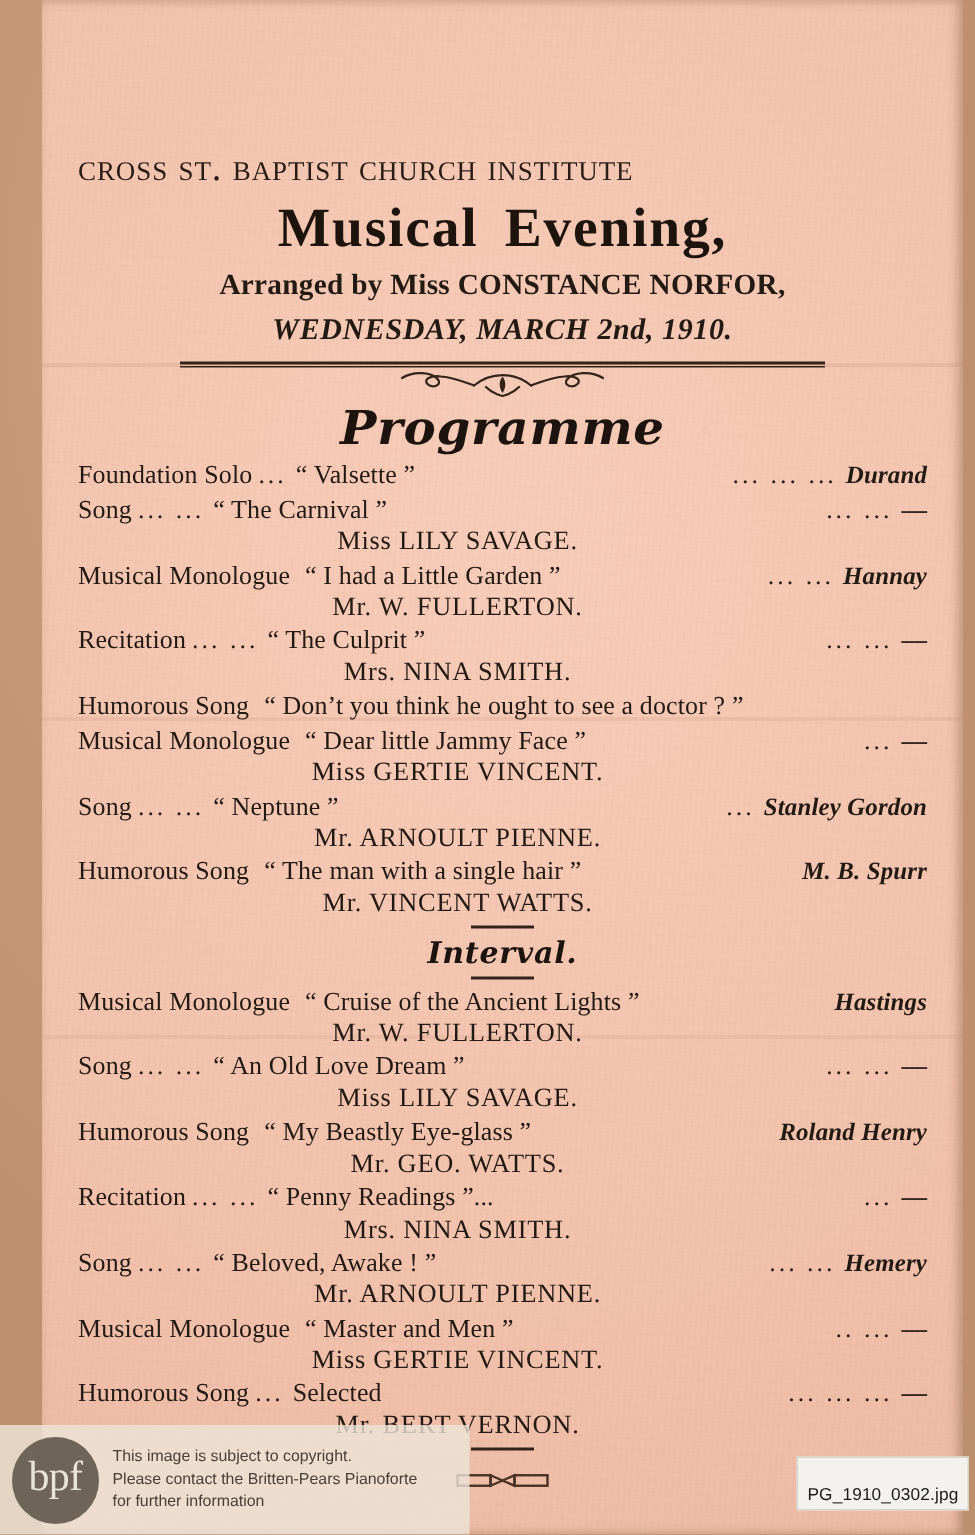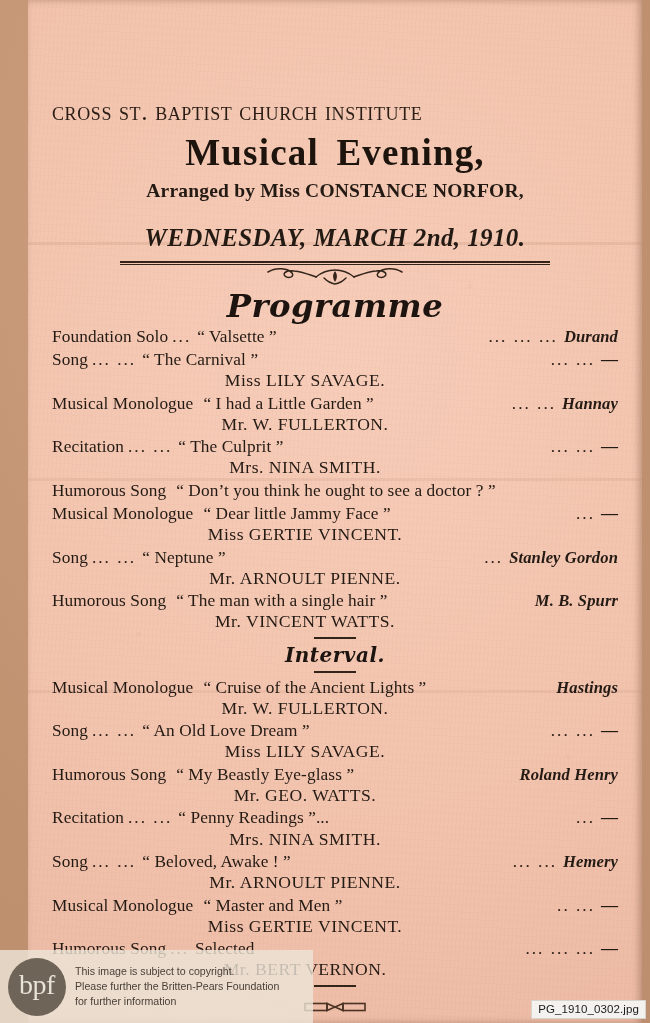--- a/index.html
+++ b/index.html
@@ -92,23 +92,23 @@
     font-size: 19.5px;
     letter-spacing: .2px;
     margin-top: 6px;
     color: #241a14;
   }
   .date-line {
     text-align: center;
     font-family: "Liberation Serif", serif;
     font-weight: bold;
     font-style: italic;
-    font-size: 25px;
+    font-size: 20px;
     letter-spacing: .4px;
-    margin-top: 22px;
+    margin-top: 7px;
     color: #241a14;
   }
 
   .rule-double {
     width: 430px;
     margin: 9px auto 0;
     border-top: 2.2px solid #33241a;
     border-bottom: 1px solid #33241a;
     height: 4px;
   }
@@ -259,26 +259,26 @@
   }
   #cr-text .email {
     font-weight: bold;
     text-decoration: underline;
     color: #3c332c;
   }
 
   #filename {
     position: absolute;
     right: 4px;
-    bottom: 4px;
+    bottom: 16px;
     background: #f4f2ee;
     color: #1a1a1a;
     font-family: "Liberation Sans", sans-serif;
     font-size: 11.5px;
-    padding: 2px 6px 3px;
+    padding: 19px 6px 3px;
     letter-spacing: .1px;
     border: 1px solid #d8d4cc;
   }
 </style>
 </head>
 <body>
 
 <div id="scan">
   <div id="sheet">
     <div id="grain"></div>
@@ -514,19 +514,19 @@
         </svg>
       </div>
 
     </div>
   </div>
 
   <div id="copyright">
     <div id="bpf-logo">bpf</div>
     <div id="cr-text">
       <div>This image is subject to copyright.</div>
-      <div>Please further the Britten-Pears Foundation</div>
+      <div>Please contact the Britten-Pears Pianoforte</div>
       <div>for further information</div>
     </div>
   </div>
 
   <div id="filename">PG_1910_0302.jpg</div>
 </div>
 
 </body></html>

